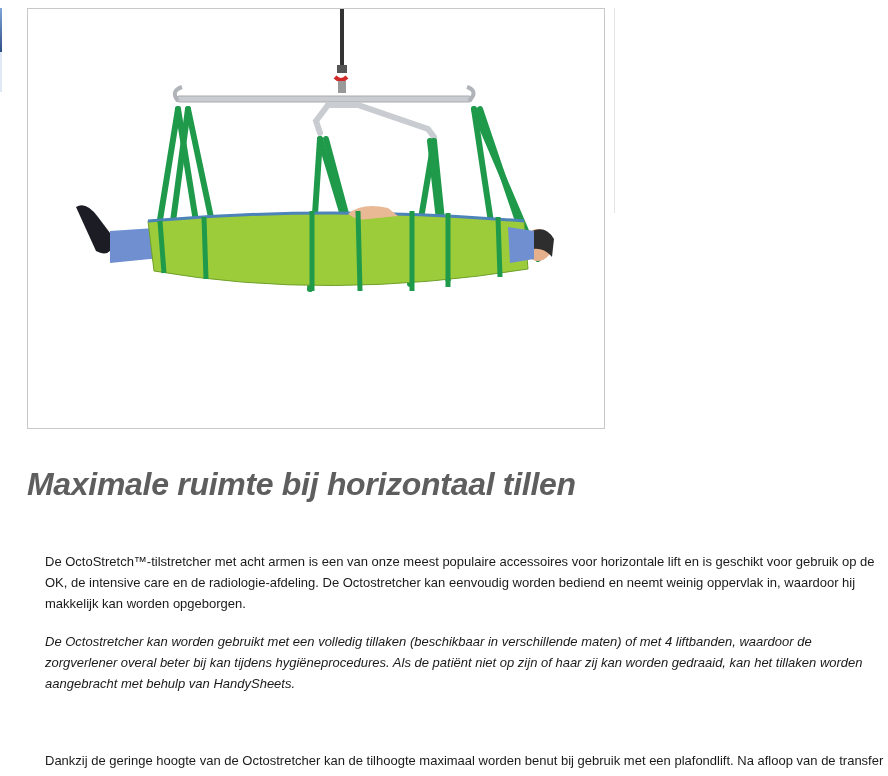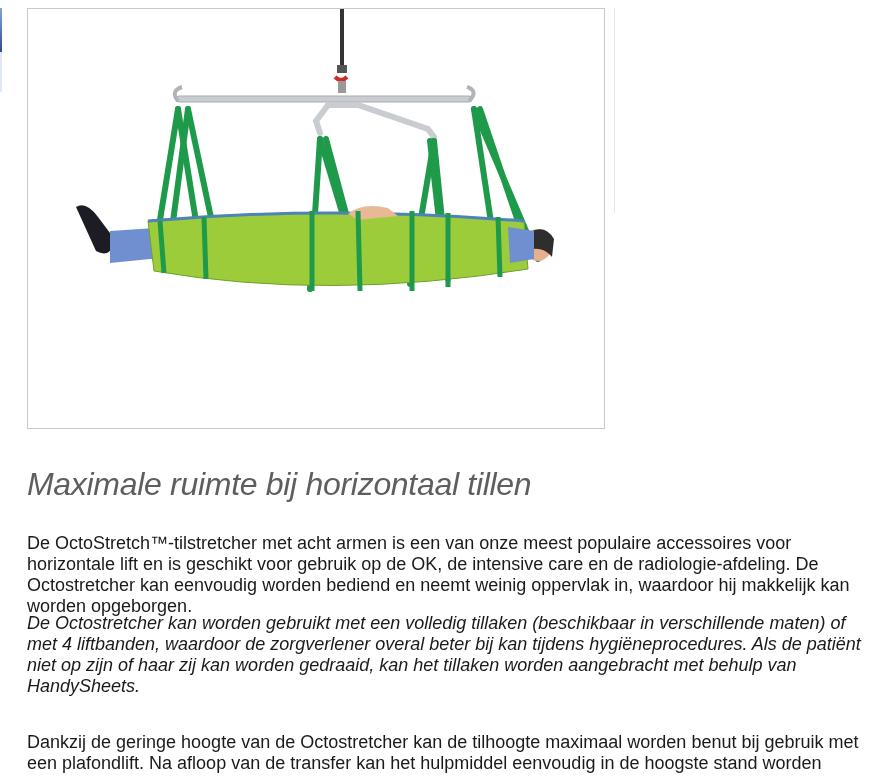--- a/index.html
+++ b/index.html
@@ -51,33 +51,33 @@
     .image-frame svg {
       display: block;
     }
     .heading {
       position: absolute;
       left: 27px;
       top: 466px;
       margin: 0;
       font-family: "Liberation Sans", sans-serif;
       font-size: 32px;
-      font-weight: normal;
+      font-weight: bold;
       font-style: italic;
       color: #5e5e5e;
       letter-spacing: -0.3px;
       white-space: nowrap;
     }
     .para {
       position: absolute;
       left: 27px;
       width: 840px;
-      margin: 0;
+      margin: 18px;
       font-family: "Liberation Sans", sans-serif;
-      font-size: 18px;
+      font-size: 13px;
       line-height: 21px;
       color: #1a1a1a;
     }
     .p1 { top: 533px; }
     .p2 { top: 613px; font-style: italic; }
     .p3 { top: 732px; }
   </style>
 </head>
 <body>
 

